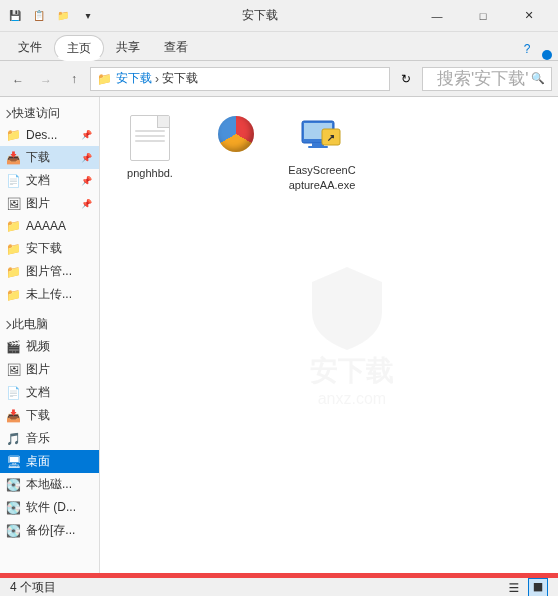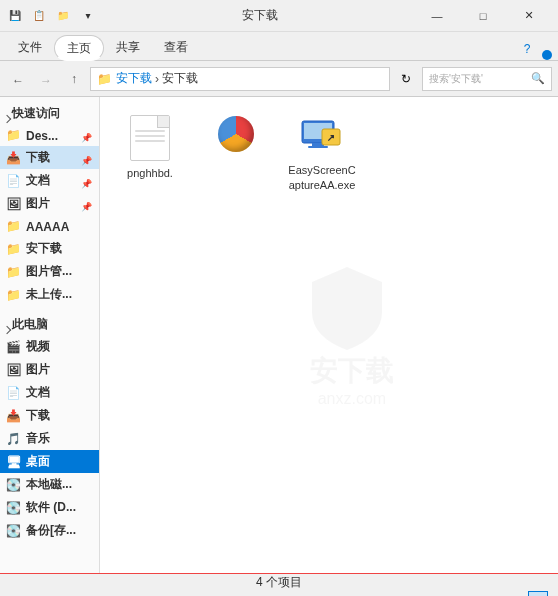--- a/index.html
+++ b/index.html
@@ -168,29 +168,28 @@
     .sidebar {
       width: 100px;
       background: #fafafa;
       border-right: 1px solid #ddd;
       overflow-y: auto;
       overflow-x: hidden;
       padding: 4px 0;
     }
     .sidebar-item {
       display: flex;
-      align-items: flex-end;
+      align-items: center;
       padding: 3px 6px;
       cursor: pointer;
       font-size: 12px;
       color: #333;
       white-space: nowrap;
       overflow: hidden;
       text-overflow: ellipsis;
-      font-weight: bold;
     }
     .sidebar-item.selected { background: #cce4f7; }
     .sidebar-item.section-header {
       color: #333;
       font-size: 12px;
       padding: 4px 4px 2px 4px;
       cursor: default;
     }
     .sidebar-icon {
       width: 16px;
@@ -280,27 +279,26 @@
       text-align: center;
       color: #333;
       word-break: break-word;
       line-height: 1.3;
     }
 
     
     .status-bar {
       height: 24px;
       background: #f0f0f0;
-      border-top: 1px solid #ef4444;
+      border-top: 5px solid #ef4444;
       display: flex;
       align-items: center;
       padding: 0 10px;
       font-size: 12px;
       color: #333;
-      flex-direction: column;
     }
     .status-bar-right {
       margin-left: auto;
       display: flex;
       gap: 4px;
     }
     .view-btn {
       width: 20px;
       height: 20px;
       display: flex;
@@ -458,21 +456,21 @@
   <div class="address-path">
     <span style="margin-right:4px;">📁</span>
     <span style="color:#0078d7;">
       <span>安下载</span>
     </span>
     <span class="address-path-sep">›</span>
     <span>安下载</span>
   </div>
   <button class="refresh-btn">↻</button>
   <div class="search-box">
-    <span style="flex:1;font-size:10px;color:#aaa;">搜索'安下载'</span>
+    <span style="flex:1;font-size:17px;color:#aaa;margin-left:8px;">搜索'安下载'</span>
     <span style="font-size:11px;color:#666;">🔍</span>
   </div>
 </div>
 
 <div class="main-layout">
 
   <div class="sidebar">
 
     <div class="sidebar-item section-header">
       <span class="chevron-right"></span>

